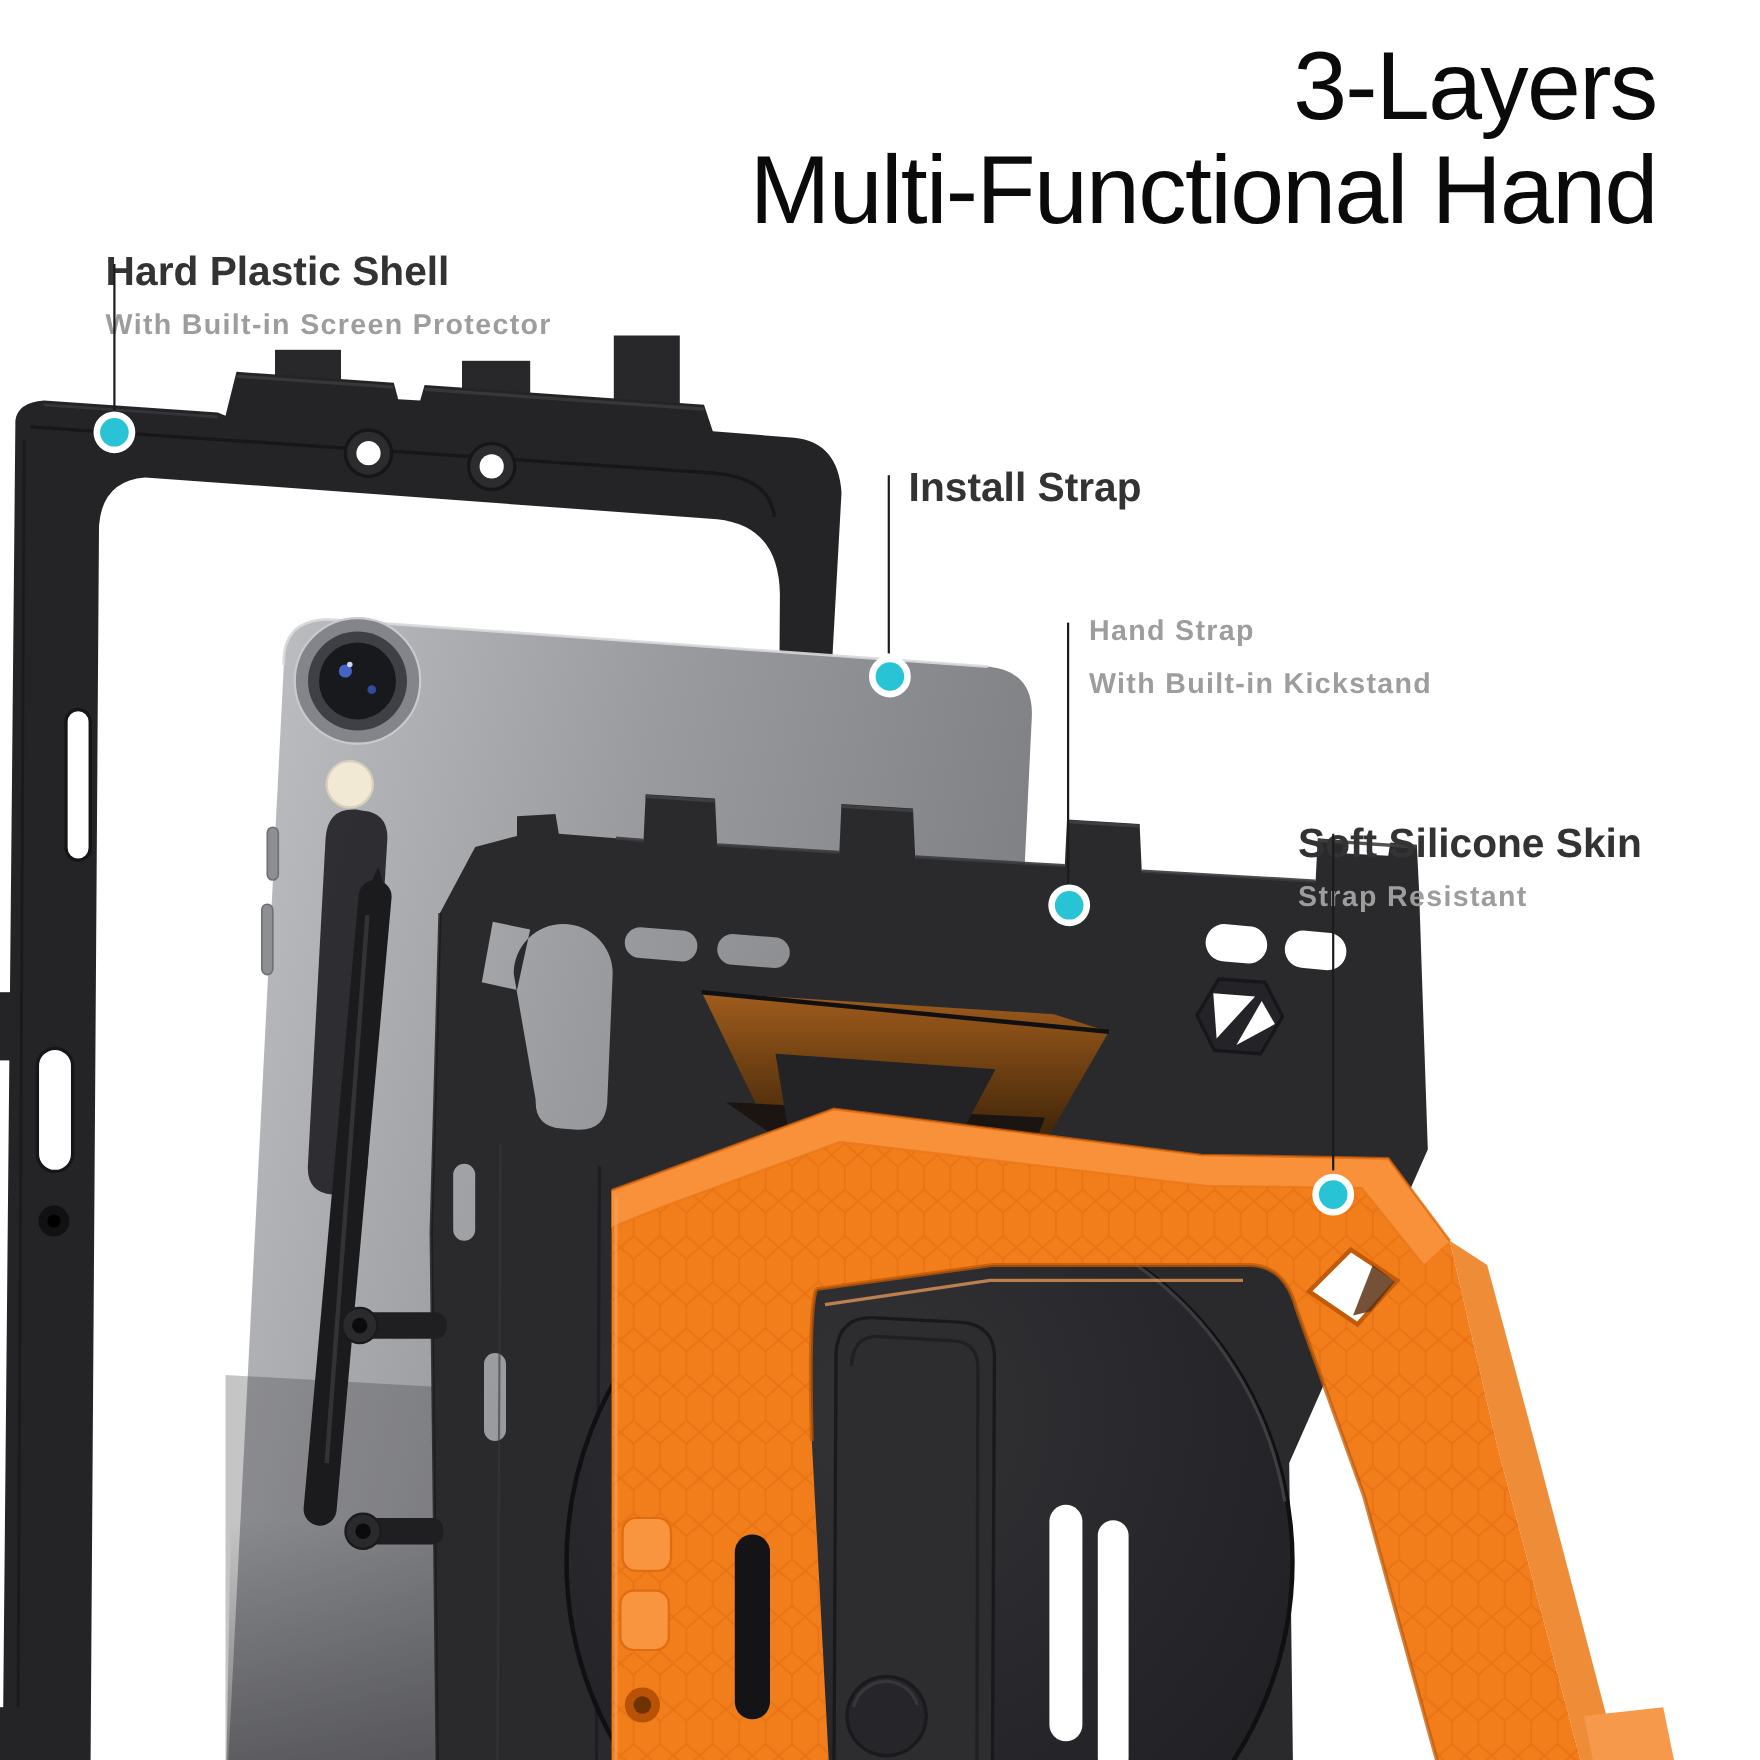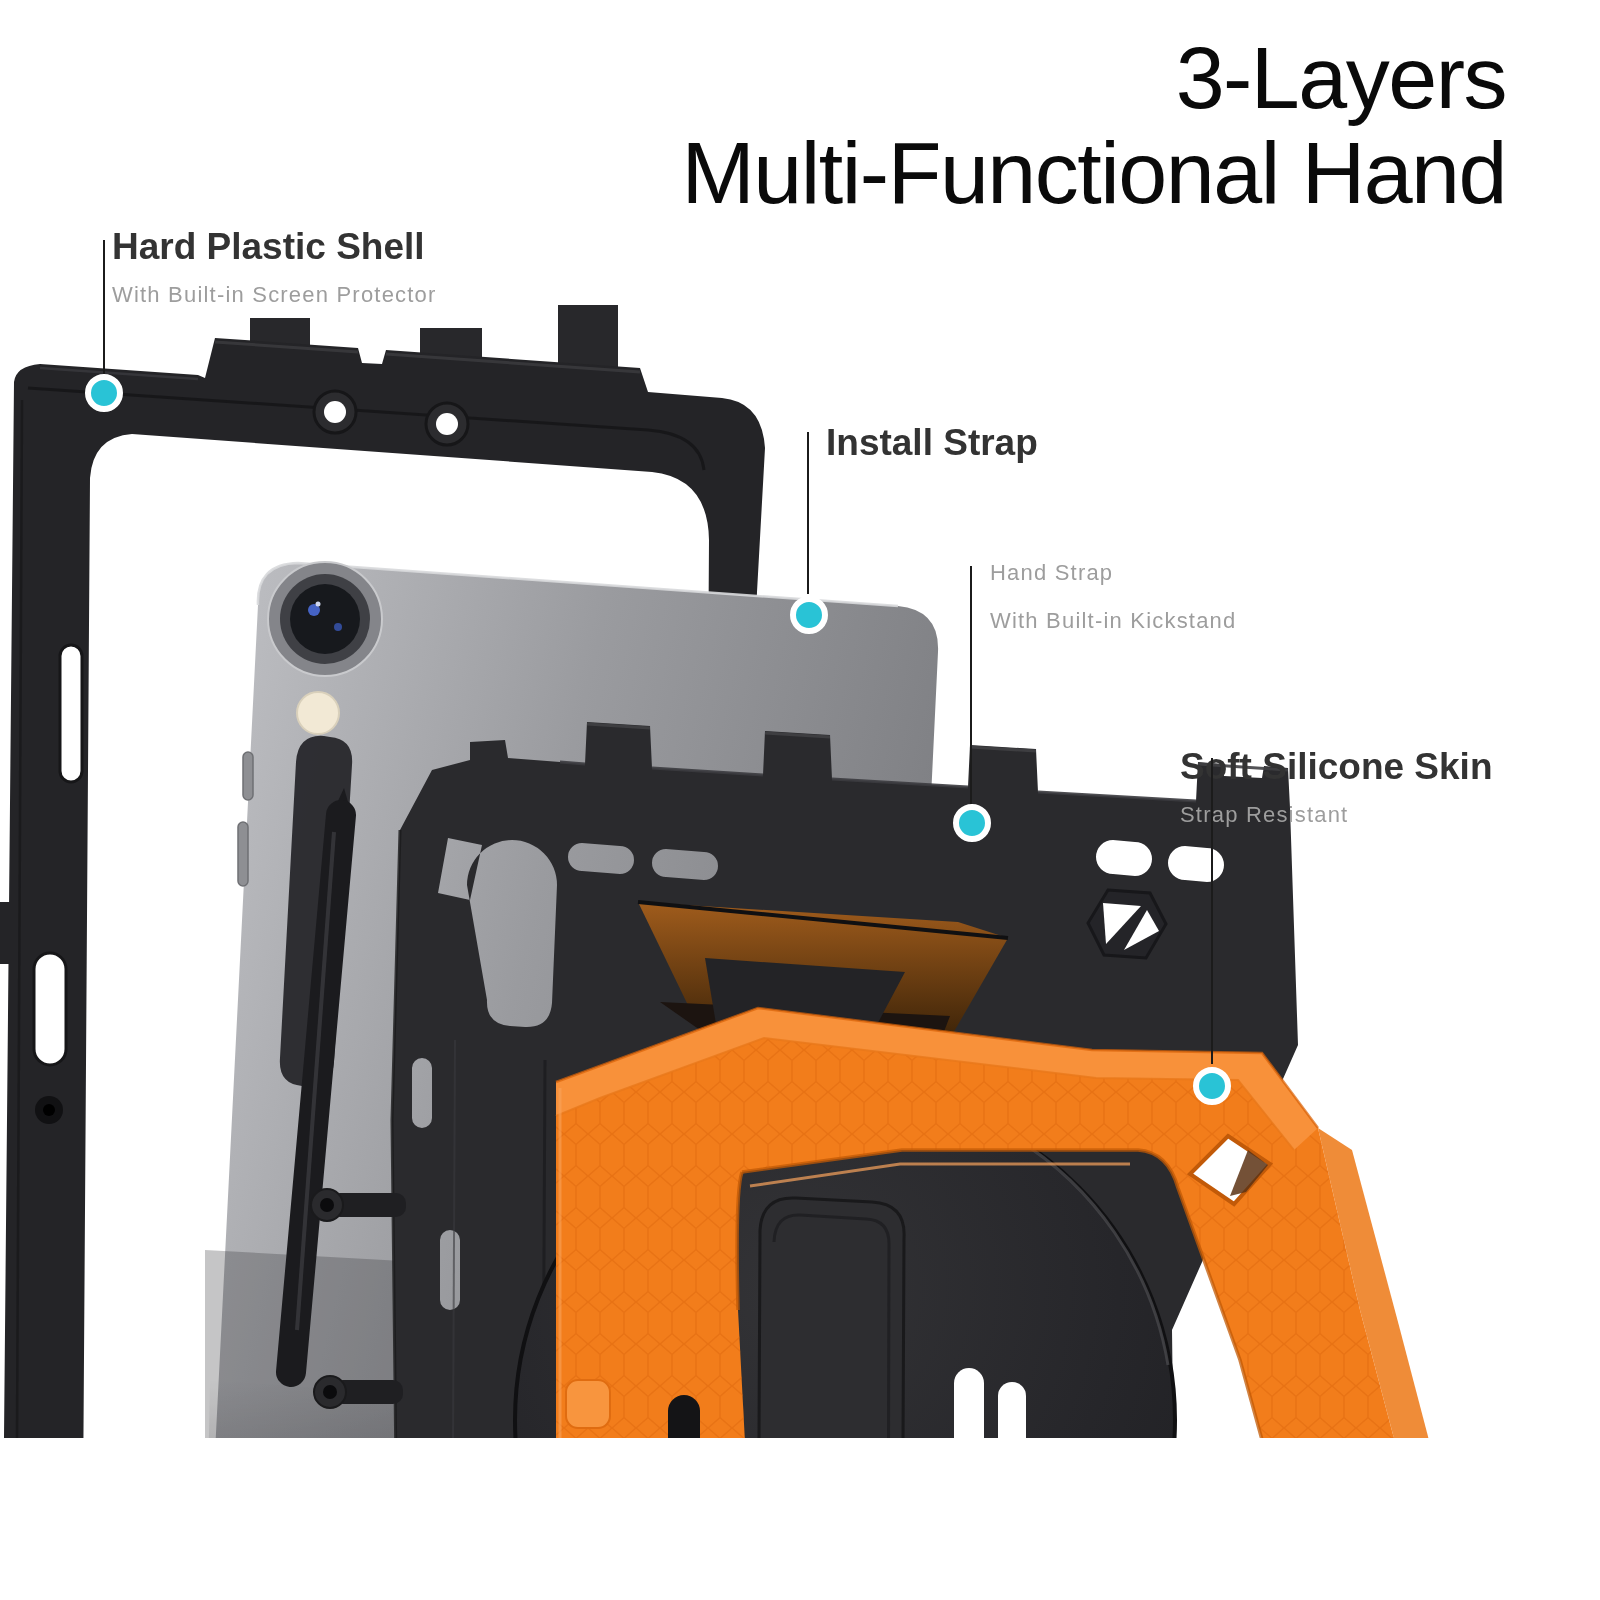--- a/index.html
+++ b/index.html
@@ -1,23 +1,23 @@
 <!DOCTYPE html>
 <html><head>
 <meta charset="utf-8">
 <style>
   html,body{margin:0;padding:0;background:#ffffff;}
-  #stage{position:relative;width:1600px;height:1438px;background:#ffffff;overflow:hidden;
+  #stage{position:relative;width:1600px;height:1600px;background:#ffffff;overflow:hidden;
          font-family:"Liberation Sans",sans-serif;}
   #art{position:absolute;left:0;top:0;width:1600px;height:1600px;}
   .title{position:absolute;top:30px;right:94px;text-align:right;color:#0a0a0a;
          font-size:88px;line-height:95px;font-weight:300;letter-spacing:-1.5px;white-space:nowrap;}
   .callout{position:absolute;white-space:nowrap;}
   .callout .lbl{font-size:37px;font-weight:700;color:#333333;letter-spacing:0;}
-  .callout .sub{font-size:22px;font-weight:400;color:#9d9d9d;letter-spacing:1.2px;line-height:42px;margin-top:6px;}
+  .callout .sub{font-size:26px;font-weight:700;color:#9d9d9d;letter-spacing:1.2px;line-height:42px;margin-top:6px;}
   .callout .sub:empty{display:none;}
   .lead{position:absolute;width:2px;background:#1b1b1b;}
   .dot{position:absolute;width:26px;height:26px;border-radius:50%;background:#29c3d6;border:6px solid #ffffff;box-sizing:content-box;}
 </style>
 </head>
 <body>
 
 <div id="stage">
 
   <svg id="art" viewBox="0 0 1600 1600" aria-hidden="true">
@@ -198,21 +198,21 @@
       <circle cx="584" cy="1550" r="16" fill="#b85305"></circle>
       <circle cx="584" cy="1550" r="8" fill="#6e3203"></circle>
     </g>
   </svg>
 
   <div class="title">
     <div>3-Layers</div>
     <div>Multi-Functional Hand</div>
   </div>
 
-  <div class="callout" style="left:112px;top:226px;">
+  <div class="callout" style="left:96px;top:226px;">
     <div class="lbl">Hard Plastic Shell</div>
     <div class="sub">With Built-in Screen Protector</div>
   </div>
   <div class="lead" style="left:103px;top:240px;height:134px;"></div>
   <div class="dot" style="left:85px;top:374px;"></div>
 
   <div class="callout" style="left:826px;top:422px;">
     <div class="lbl">Install Strap</div>
   </div>
   <div class="lead" style="left:807px;top:432px;height:162px;"></div>

